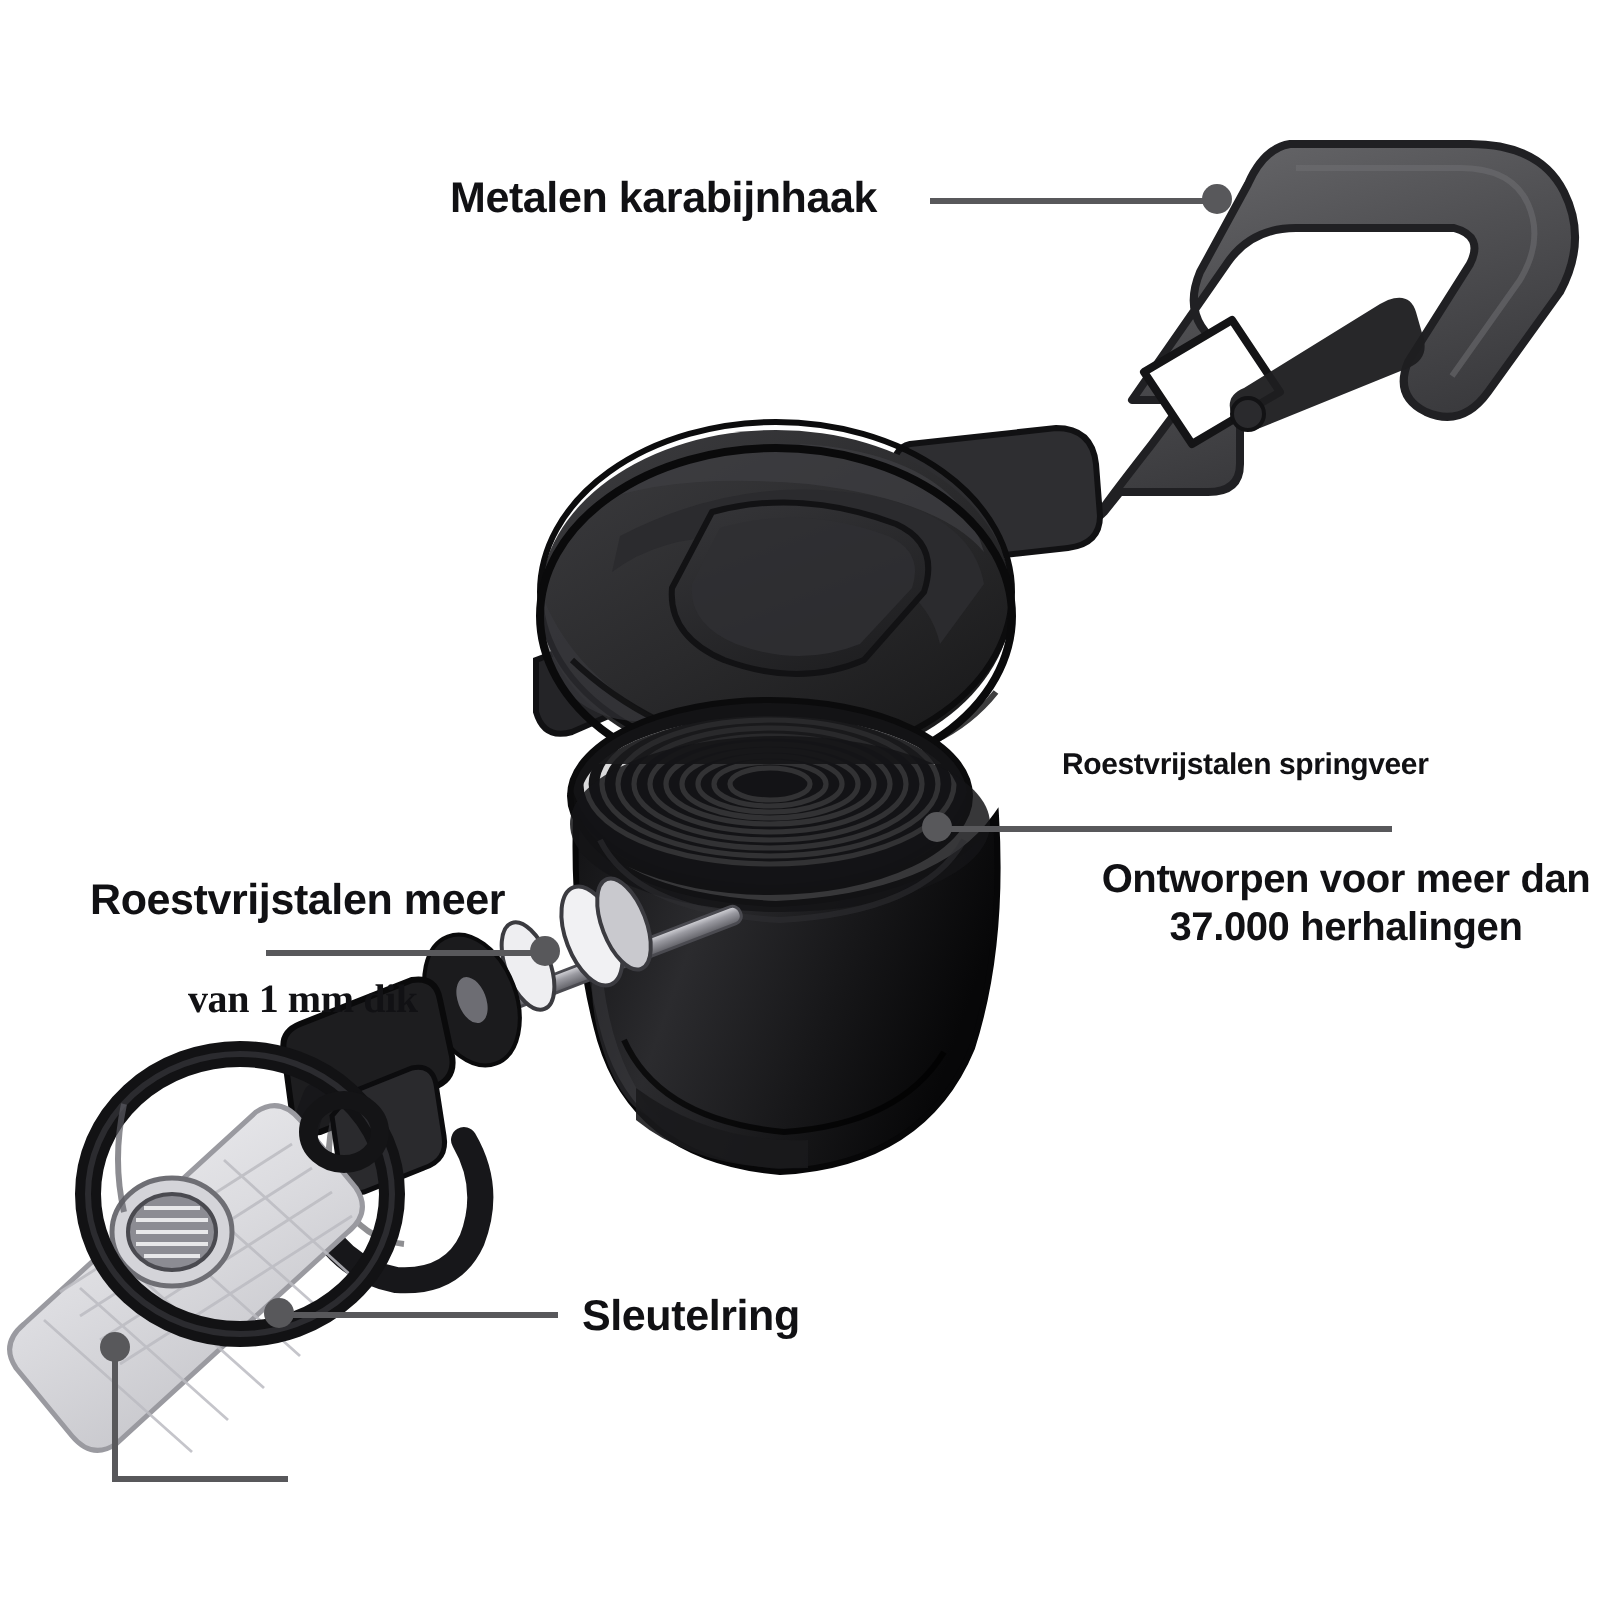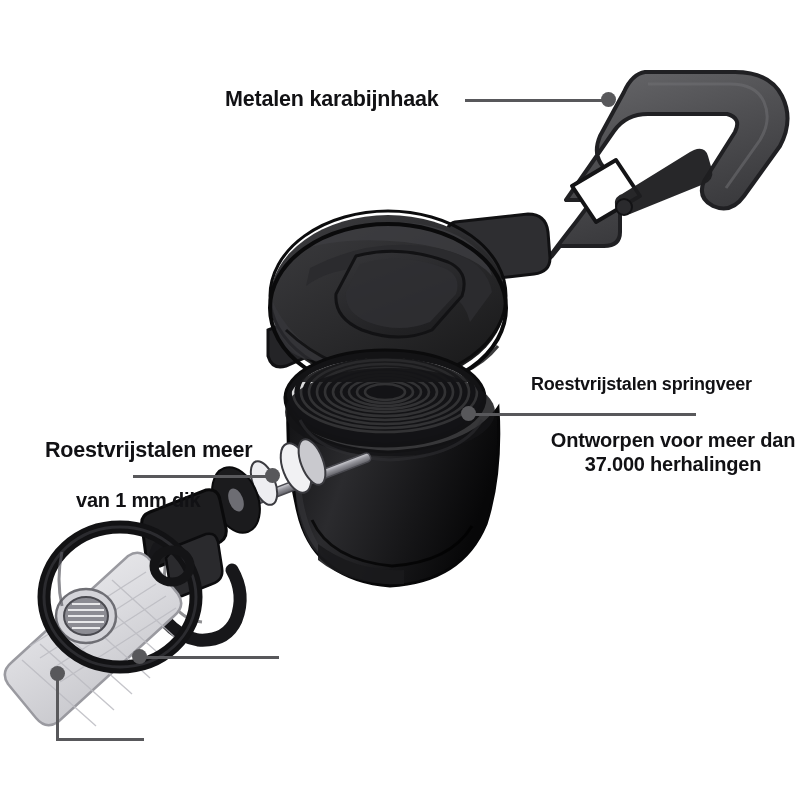--- a/index.html
+++ b/index.html
@@ -29,21 +29,21 @@
   }
   .label {
     position: absolute;
     color: #111114;
     font-weight: bold;
     letter-spacing: -0.2px;
     white-space: nowrap;
     line-height: 1.22;
   }
   .label-lg { font-size: 21.5px; }
-  .label-md { font-size: 18px; }
+  .label-md { font-size: 15px; }
   .label-sub { font-size: 20px; }
   .multiline { white-space: normal; text-align: center; }
 
   
   .leader {
     position: absolute;
     background: #58585b;
   }
   .leader-h { height: 2.5px; }
   .leader-v { width: 2.5px; }
@@ -53,21 +53,21 @@
     height: 15px;
     border-radius: 50%;
     background: #58585b;
   }
 
   
   #lbl-carabiner  { left: 225px; top: 86px; }
   #lbl-spring     { left: 531px; top: 374px; }
   #lbl-spring-sub { left: 540px; top: 428px; width: 266px; }
   #lbl-cord       { left: 45px;  top: 437px; }
-  #lbl-cord-sub   { left: 76px;  top: 488px; }
+  #lbl-cord-sub   { left: 94px;  top: 488px; font-family: Liberation Serif, serif; }
   #lbl-keyring    { left: 291px; top: 645px; }
   #lbl-idclip     { left: 152px; top: 727px; }
 
   
   #ld-carabiner      { left: 465px; top: 99px;  width: 145px; }
   #dot-carabiner     { left: 601px; top: 92px; }
 
   #ld-spring         { left: 468px; top: 413px; width: 228px; }
   #dot-spring        { left: 461px; top: 406px; }
 
@@ -283,15 +283,16 @@
   <div class="label label-lg" id="lbl-carabiner">Metalen karabijnhaak</div>
 
   <div class="label label-md" id="lbl-spring">Roestvrijstalen springveer</div>
 
   <div class="label label-sub multiline" id="lbl-spring-sub">Ontworpen voor meer dan 37.000 herhalingen</div>
 
   <div class="label label-lg" id="lbl-cord">Roestvrijstalen meer</div>
 
   <div class="label label-sub" id="lbl-cord-sub">van 1 mm dik</div>
 
+  <div class="label label-lg" id="lbl-keyring">Sleutelring</div>
 
 
 </div>
 
 </body></html>

